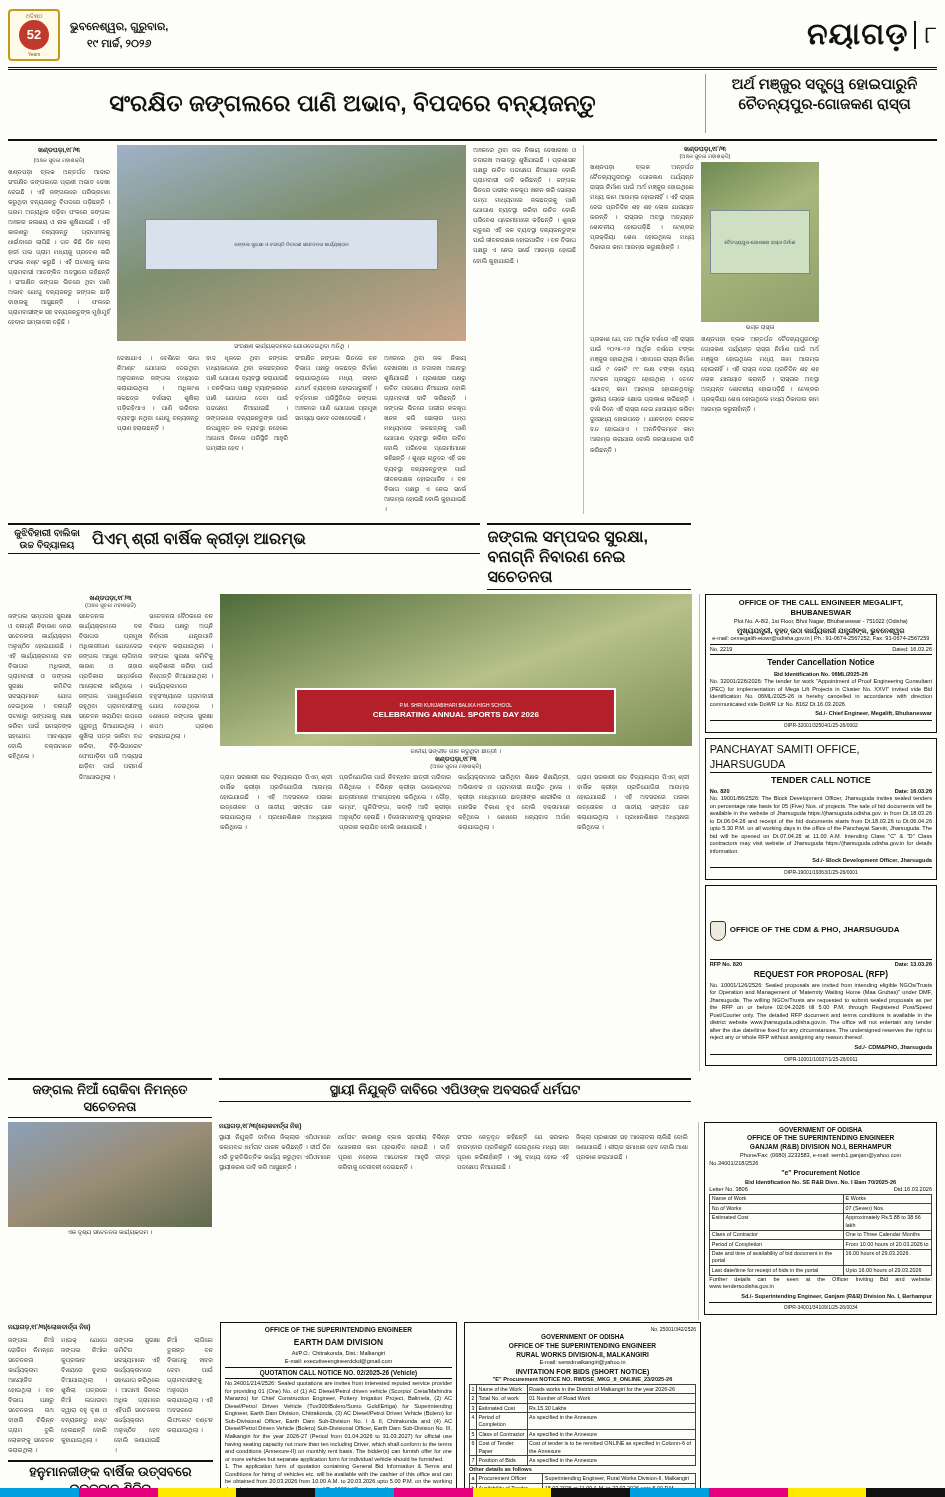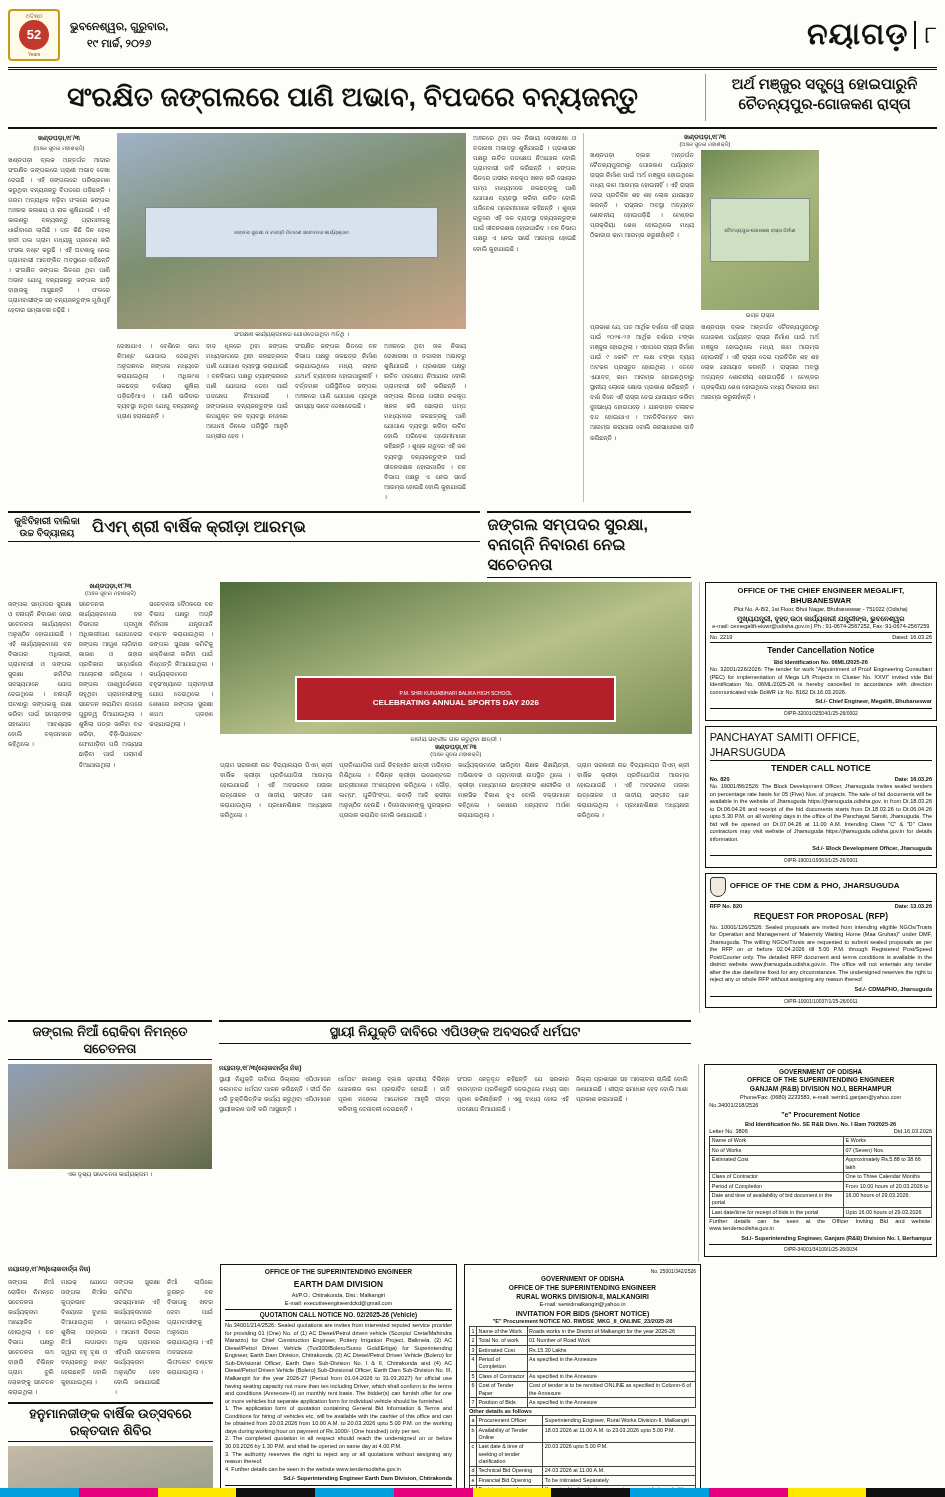--- a/index.html
+++ b/index.html
@@ -26,21 +26,21 @@
   .logo-badge .yrs { font-size:5px; color:#7a5c00; margin-top:1px;}
   .logo-top { font-size:6px; color:#7a5c00; }
   .mast-place { font-size:11px; line-height:1.5; text-align:center; font-weight:bold; }
   .mast-right { display:flex; align-items:center; gap:6px; }
   .mast-title { font-size:30px; font-weight:bold; letter-spacing:1px; }
   .mast-edition { font-size:24px; border-left:2px solid #111; padding-left:8px; }
 
   
   .band { display:flex; gap:8px; border-bottom:2px solid #111; padding:4px 0 6px; }
   .band-main { flex:1 1 auto; }
-  .band-main h1 { font-size:27px; margin:8px; text-align:center; font-weight:bold; letter-spacing:0px;}
+  .band-main h1 { font-size:23px; margin:16px; text-align:center; font-weight:bold; letter-spacing:0px;}
   .band-side { width:232px; border-left:1px solid #999; padding-left:6px; }
   .band-side h2 { font-size:15px; margin:0; text-align:center; line-height:1.35; font-weight:bold;}
 
   
   .cols { display:flex; gap:7px; }
   .col { font-size:6.2px; line-height:1.62; text-align:justify; }
   .byline { font-size:6.6px; font-weight:bold; text-align:center; margin-bottom:2px;}
   .byline small { display:block; font-weight:normal; }
   .cap { font-size:6px; text-align:center; margin-top:2px; }
 
@@ -212,21 +212,21 @@
       <div class="cols">
         <div class="col" style="width:112px;">ଗ୍ରାମ ସରକାରୀ ଉଚ୍ଚ ବିଦ୍ୟାଳୟର ପିଏମ୍ ଶ୍ରୀ ବାର୍ଷିକ କ୍ରୀଡ଼ା ପ୍ରତିଯୋଗିତା ଆରମ୍ଭ ହୋଇଯାଇଛି । ଏହି ଅବସରରେ ପତାକା ଉତ୍ତୋଳନ ଓ ଜାତୀୟ ସଙ୍ଗୀତ ଗାନ କରାଯାଇଥିଲା । ପ୍ରଧାନଶିକ୍ଷକ ଅଧ୍ୟକ୍ଷତା କରିଥିଲେ ।</div>
         <div class="col" style="width:112px;">ପ୍ରତିଯୋଗିତା ପାଇଁ ନିବନ୍ଧୀତ ଛାତ୍ରୀ ପରିବାର ମିଶିଥିଲେ । ବିଭିନ୍ନ କ୍ରୀଡ଼ା ଇଭେଣ୍ଟରେ ଛାତ୍ରୀମାନେ ଅଂଶଗ୍ରହଣ କରିଥିଲେ । ଦୌଡ଼, ଲମ୍ଫ, ଗୁଳିଫିଙ୍ଗା, କବାଡ଼ି ଆଦି କ୍ରୀଡ଼ା ଅନୁଷ୍ଠିତ ହେଉଛି । ବିଜେତାମାନଙ୍କୁ ପୁରସ୍କାର ପ୍ରଦାନ କରାଯିବ ବୋଲି ଜଣାଯାଇଛି ।</div>
         <div class="col" style="width:112px;">କାର୍ଯ୍ୟକ୍ରମରେ ସାରିଥିବା ଶିକ୍ଷକ ଶିକ୍ଷୟିତ୍ରୀ, ଅଭିଭାବକ ଓ ଗ୍ରାମବାସୀ ଉପସ୍ଥିତ ଥିଲେ । କ୍ରୀଡ଼ା ମାଧ୍ୟମରେ ଛାତ୍ରୀଙ୍କ ଶାରୀରିକ ଓ ମାନସିକ ବିକାଶ ହୁଏ ବୋଲି ବକ୍ତାମାନେ କହିଥିଲେ । ଶେଷରେ ଧନ୍ୟବାଦ ଅର୍ପଣ କରାଯାଇଥିଲା ।</div>
         <div class="col" style="width:112px;">ଗ୍ରାମ ସରକାରୀ ଉଚ୍ଚ ବିଦ୍ୟାଳୟର ପିଏମ୍ ଶ୍ରୀ ବାର୍ଷିକ କ୍ରୀଡ଼ା ପ୍ରତିଯୋଗିତା ଆରମ୍ଭ ହୋଇଯାଇଛି । ଏହି ଅବସରରେ ପତାକା ଉତ୍ତୋଳନ ଓ ଜାତୀୟ ସଙ୍ଗୀତ ଗାନ କରାଯାଇଥିଲା । ପ୍ରଧାନଶିକ୍ଷକ ଅଧ୍ୟକ୍ଷତା କରିଥିଲେ ।</div>
       </div>
     </div>
 
     <div style="width:240px; border-left:1px solid #bbb; padding-left:5px;">
       <div class="ad">
-        <div class="office">OFFICE OF THE CHIEF ENGINEER MEGALIFT, BHUBANESWAR</div>
+        <div class="office">OFFICE OF THE CALL ENGINEER MEGALIFT, BHUBANESWAR</div>
         <div class="ctr">Plot No. A-8/2, 1st Floor, Bhoi Nagar, Bhubaneswar - 751022 (Odisha)</div>
         <div class="ctr" style="font-size:7px;font-weight:bold;">ମୁଖ୍ୟଯନ୍ତ୍ରୀ, ବୃହତ୍ ଉଠା କାର୍ଯ୍ୟକାରୀ ଯନ୍ତ୍ରୀଙ୍କ, ଭୁବନେଶ୍ୱର</div>
         <div class="ctr">e-mail: cemegalift-eiowr@odisha.gov.in | Ph.: 91-0674-2567252, Fax: 91-0674-2567259</div>
         <div class="row" style="border-top:1px solid #111;border-bottom:1px solid #111;margin:1px 0;padding:1px 0;">
           <span>No. 2219</span>
           <span>Dated: 16.03.26</span>
         </div>
         <div class="ttl">Tender Cancellation Notice</div>
         <div class="ctr" style="font-weight:bold;">Bid Identification No. 06ML/2025-26</div>
         <div class="just">No. 32001/226/2026: The tender for work "Appointment of Proof Engineering Consultant (PEC) for implementation of Mega Lift Projects in Cluster No. XXVI" invited vide Bid Identification No. 06ML/2025-26 is hereby cancelled in accordance with direction communicated vide DoWR Ltr No. 8162 Dt.16.03.2026.</div>
@@ -240,21 +240,21 @@
         <div class="row" style="font-weight:bold;">
           <span>No. 820</span>
           <span>Date: 16.03.26</span>
         </div>
         <div class="just">No. 19001/86/2526: The Block Development Officer, Jharsuguda invites sealed tenders on percentage rate basis for 05 (Five) Nos. of projects. The sale of bid documents will be available in the website of Jharsuguda  https://jharsuguda.odisha.gov. in from Dt.18.03.26 to Dt.06.04.26 and receipt of the bid documents starts from Dt.18.03.26 to Dt.06.04.26 upto 5.30 P.M. on all working days in the office of the Panchayat Samiti, Jharsuguda. The bid will be opened on Dt.07.04.26 at 11.00 A.M. Intending Class "C" &amp; "D" Class contractors may visit website of Jharsuguda  https://jharsuguda.odisha.gov.in for details information.</div>
         <div class="sign">Sd./- Block Development Officer, Jharsuguda</div>
         <div class="oipr">OIPR-19001/19363/1/25-26/0001</div>
       </div>
 
       <div class="ad">
-        <div class="ad-logo" style="border-bottom:1px solid #111;padding-bottom:4px;">
+        <div class="ad-logo" style="border-bottom:1px solid #111;padding-bottom:18px;margin-top:32px;">
           <span class="emblem"></span>
           <span style="font-weight:bold;font-size:8px;">OFFICE OF THE CDM &amp; PHO, JHARSUGUDA</span>
         </div>
         <div class="row" style="font-weight:bold;margin-top:1px;">
           <span>RFP No. 820</span>
           <span>Date: 13.03.26</span>
         </div>
         <div class="ttl2" style="font-size:8.4px;">REQUEST FOR PROPOSAL (RFP)</div>
         <div class="just">No. 10001/126/2526: Sealed proposals are invited from intending eligible NGOs/Trusts for Operation and Management of 'Maternity Waiting Home (Maa Gruhas)" under DMF, Jharsuguda. The willing NGOs/Trusts are requested to submit sealed proposals as per the RFP on or before 02.04.2026 till 5.00 P.M. through Registered Post/Speed Post/Courier only. The detailed RFP document and terms conditions is available in the district website www.jharsuguda.odisha.gov.in. The office will not entertain any tender after the due date/time fixed for any circumstances. The undersigned reserves the right to reject any or whole RFP without assigning any reason thereof.</div>
         <div class="sign">Sd./- CDM&amp;PHO, Jharsuguda</div>

